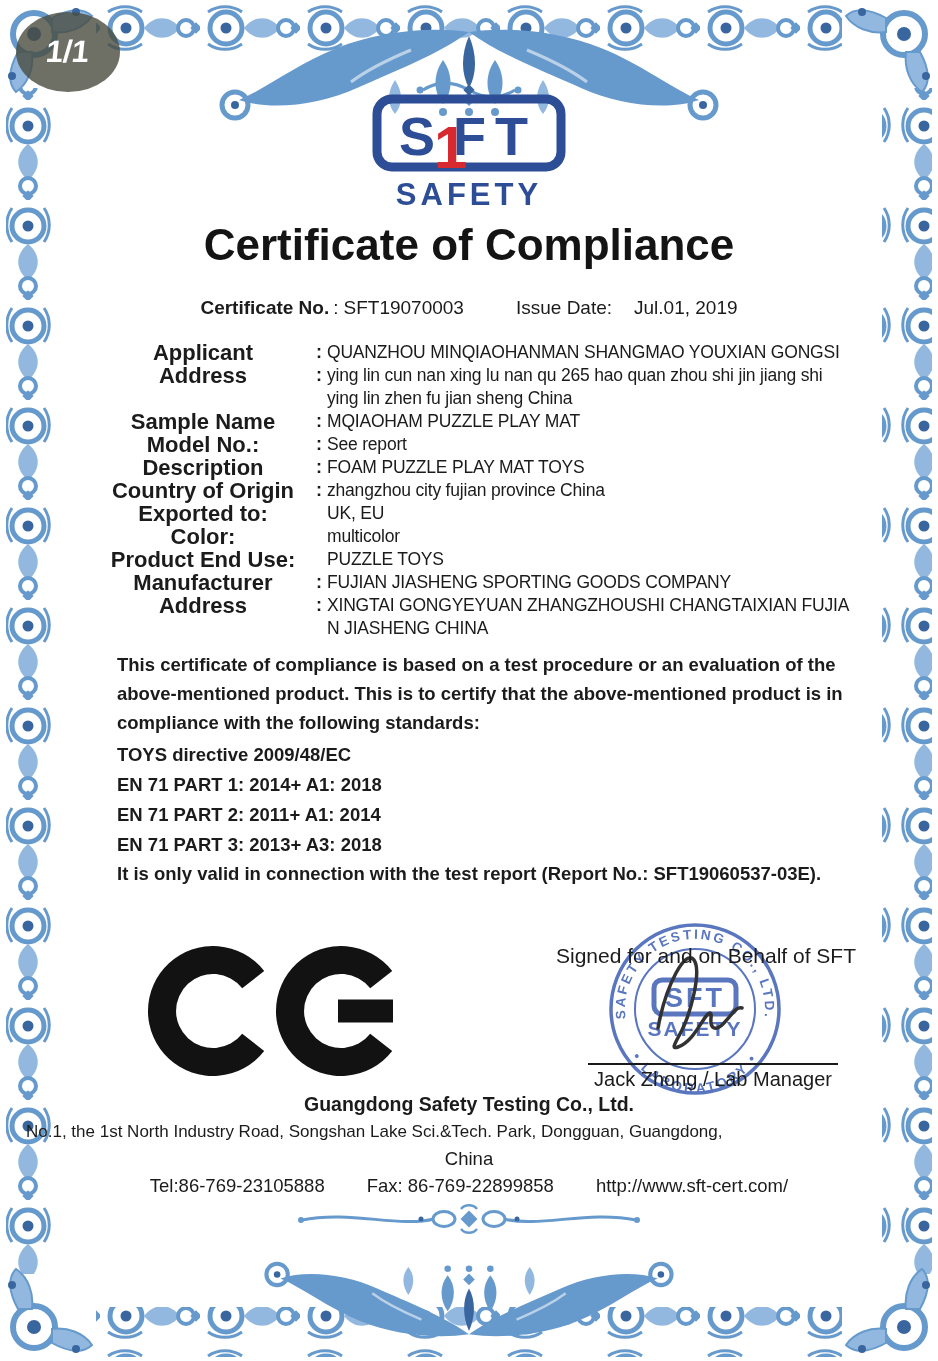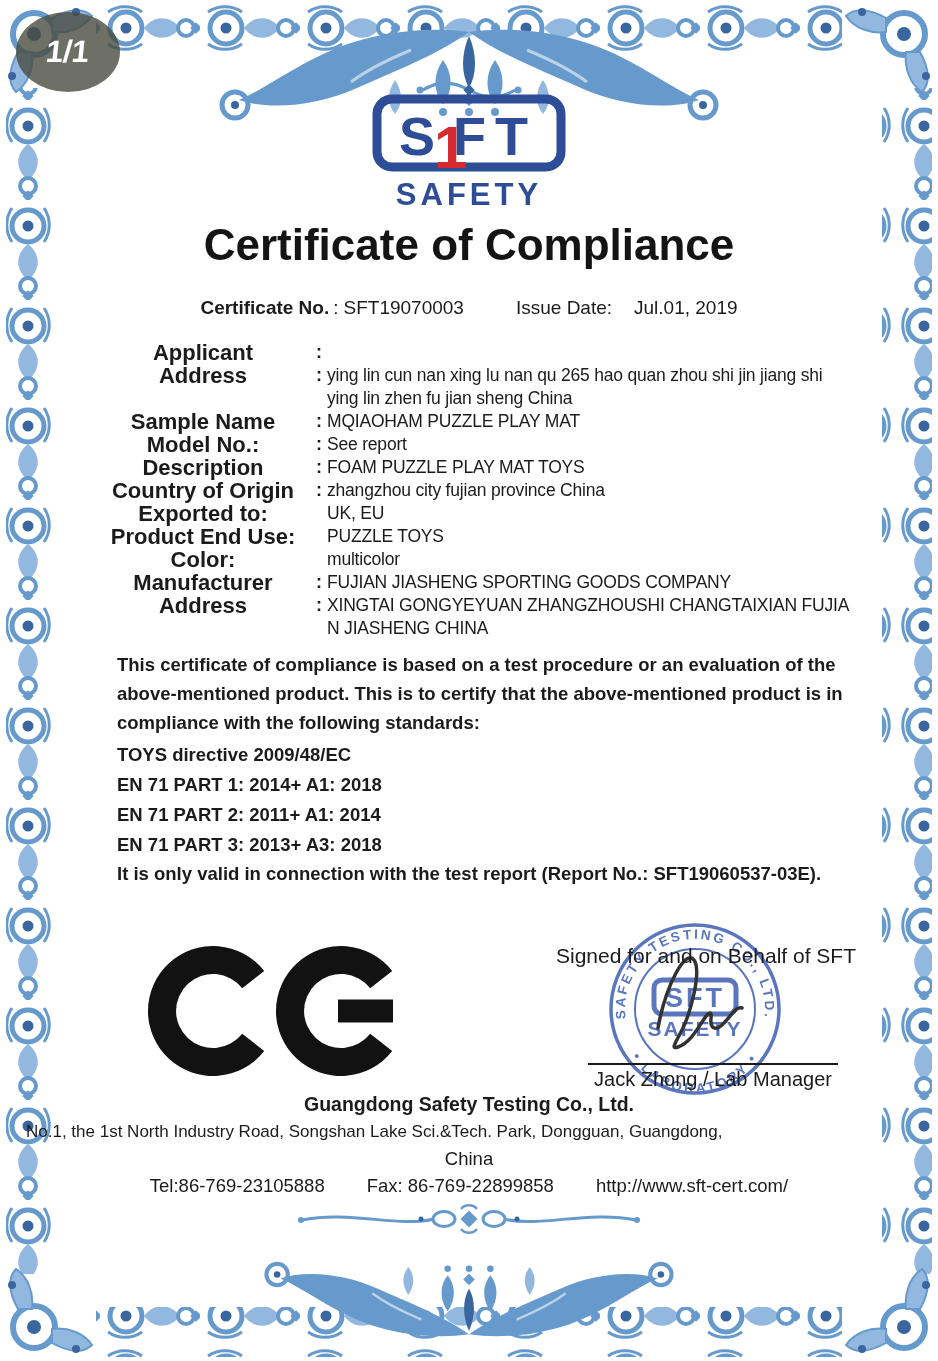--- a/index.html
+++ b/index.html
@@ -157,20 +157,21 @@
     <div class="title">Certificate of Compliance</div>
 
     <div class="certline">
       <span class="b">Certificate No.</span><span class="sep">:</span><span>SFT19070003</span><span class="issue">Issue Date:</span><span class="iv">Jul.01, 2019</span>
     </div>
 
     <div class="fields">
       <div class="frow">
         <span class="lab">Applicant</span>
           <span class="sep">:</span>
+          <span class="val">QUANZHOU MINQIAOHANMAN SHANGMAO YOUXIAN GONGSI</span>
       </div>
       <div class="frow">
         <span class="lab">Address</span>
           <span class="sep">:</span>
           <span class="val">ying lin cun nan xing lu nan qu 265 hao quan zhou shi jin jiang shi ying lin zhen fu jian sheng China</span>
       </div>
       <div class="frow">
         <span class="lab">Sample Name</span>
           <span class="sep">:</span>
           <span class="val">MQIAOHAM PUZZLE PLAY MAT</span>
@@ -189,28 +190,28 @@
         <span class="lab">Country of Origin</span>
           <span class="sep">:</span>
           <span class="val">zhangzhou city fujian province China</span>
       </div>
       <div class="frow">
         <span class="lab">Exported to:</span>
           <span class="sep"></span>
           <span class="val">UK, EU</span>
       </div>
       <div class="frow">
+        <span class="lab">Color:</span>
+          <span class="sep"></span>
+          <span class="val">multicolor</span>
+      </div>
+      <div class="frow">
         <span class="lab">Product End Use:</span>
           <span class="sep"></span>
           <span class="val">PUZZLE TOYS</span>
-      </div>
-      <div class="frow">
-        <span class="lab">Color:</span>
-          <span class="sep"></span>
-          <span class="val">multicolor</span>
       </div>
       <div class="frow">
         <span class="lab">Manufacturer</span>
           <span class="sep">:</span>
           <span class="val">FUJIAN JIASHENG SPORTING GOODS COMPANY</span>
       </div>
       <div class="frow">
         <span class="lab">Address</span>
           <span class="sep">:</span>
           <span class="val">XINGTAI GONGYEYUAN ZHANGZHOUSHI CHANGTAIXIAN FUJIA N JIASHENG CHINA</span>

